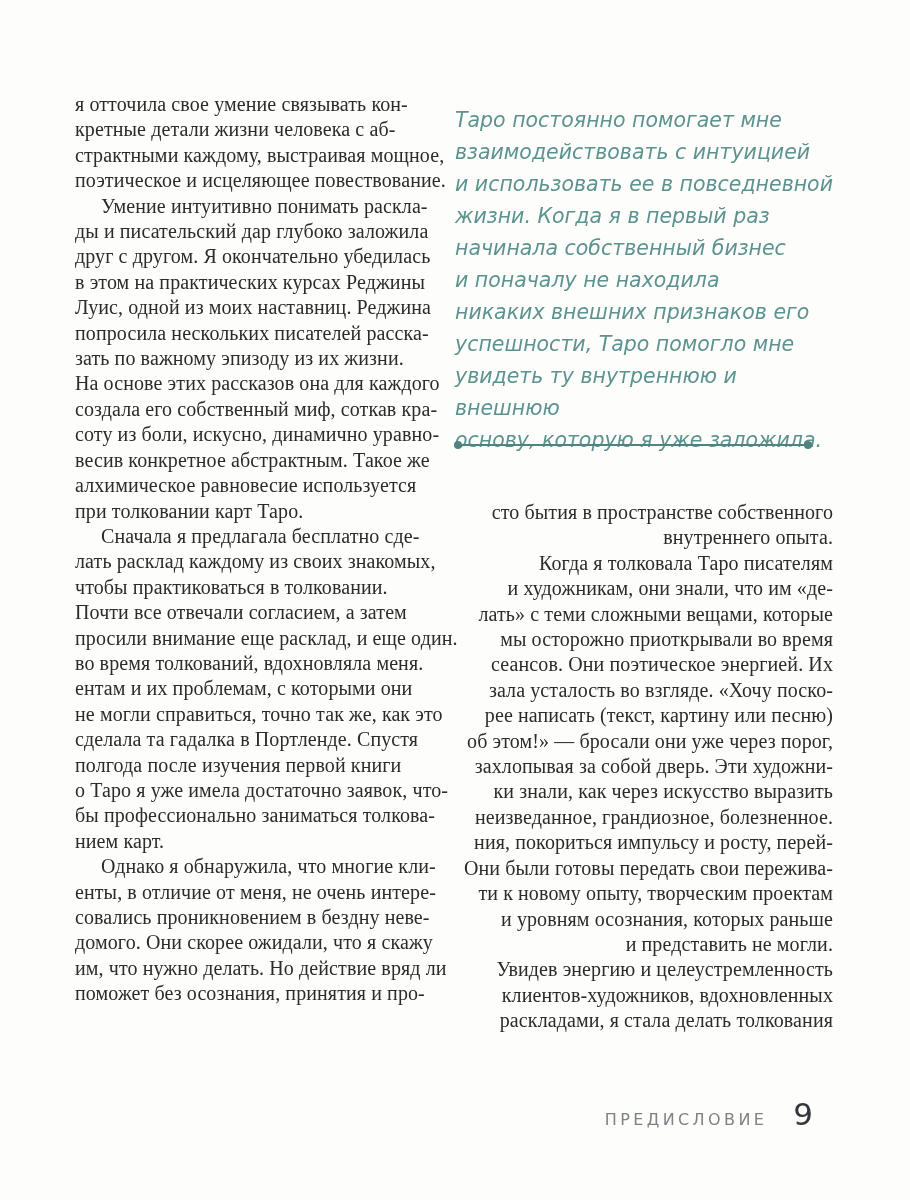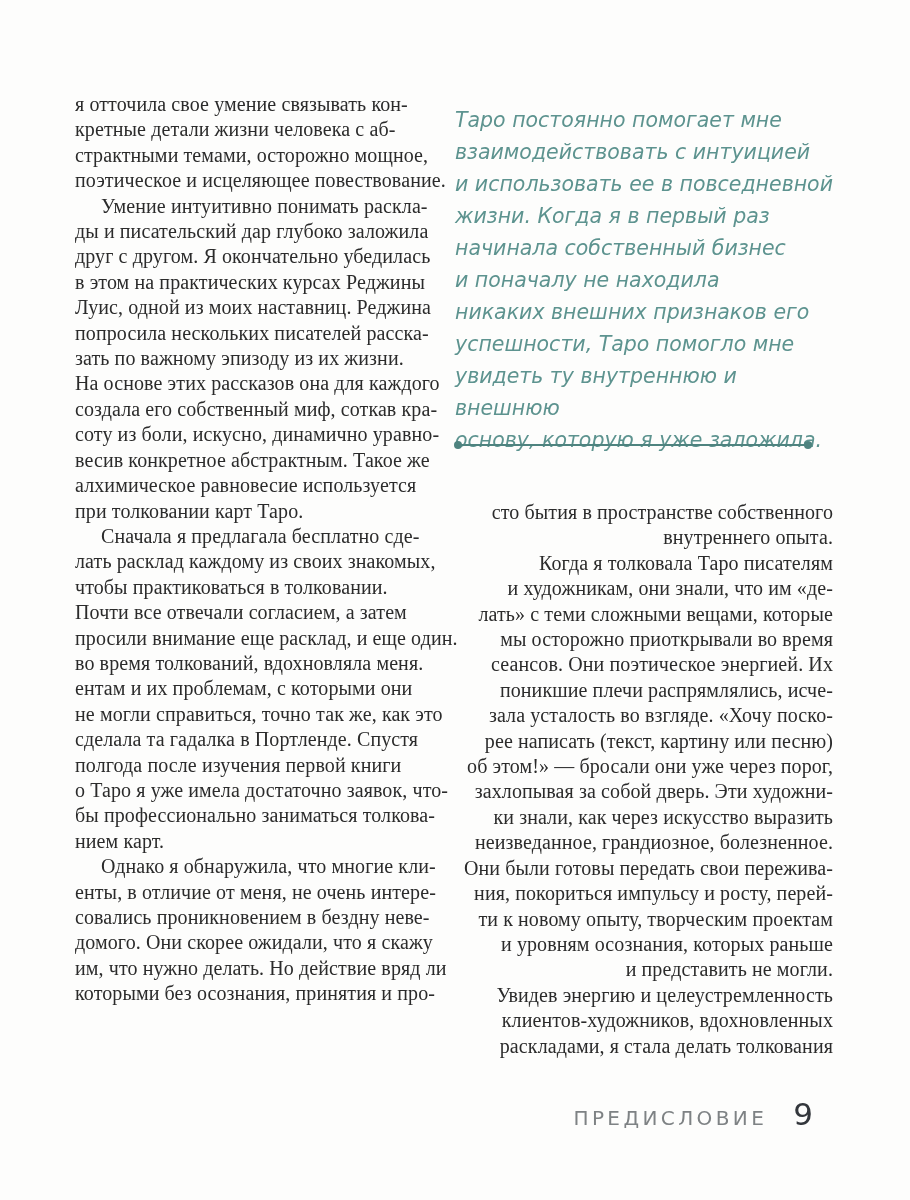--- a/index.html
+++ b/index.html
@@ -67,40 +67,40 @@
   .footer {
     position: absolute;
     top: 1096px;
     right: 97px;
     display: flex;
     align-items: baseline;
     gap: 26px;
   }
   .footer-label {
     font-family: "DejaVu Sans", sans-serif;
-    font-size: 20px;
+    font-size: 16px;
     letter-spacing: 3.4px;
     color: var(--footer-gray, #7e8284);
   }
   .footer-page {
     font-family: "DejaVu Sans", sans-serif;
     font-size: 31px;
     font-weight: 400;
     color: var(--footer-ink, #33373c);
   }
 </style>
 </head>
 <body>
 
 <div class="page">
 
   <div class="body-col left-col">
       <div class="line">я отточила свое умение связывать кон-</div>
       <div class="line">кретные детали жизни человека с аб-</div>
-      <div class="line">страктными темами, осторожно мощное,</div>
+      <div class="line">страктными каждому, выстраивая мощное,</div>
       <div class="line">поэтическое и исцеляющее повествование.</div>
       <div class="line indent">Умение интуитивно понимать раскла-</div>
       <div class="line">ды и писательский дар глубоко заложила</div>
       <div class="line">друг с другом. Я окончательно убедилась</div>
       <div class="line">в этом на практических курсах Реджины</div>
       <div class="line">Луис, одной из моих наставниц. Реджина</div>
       <div class="line">попросила нескольких писателей расска-</div>
       <div class="line">зать по важному эпизоду из их жизни.</div>
       <div class="line">На основе этих рассказов она для каждого</div>
       <div class="line">создала его собственный миф, соткав кра-</div>
@@ -119,21 +119,21 @@
       <div class="line">сделала та гадалка в Портленде. Спустя</div>
       <div class="line">полгода после изучения первой книги</div>
       <div class="line">о Таро я уже имела достаточно заявок, что-</div>
       <div class="line">бы профессионально заниматься толкова-</div>
       <div class="line">нием карт.</div>
       <div class="line indent">Однако я обнаружила, что многие кли-</div>
       <div class="line">енты, в отличие от меня, не очень интере-</div>
       <div class="line">совались проникновением в бездну неве-</div>
       <div class="line">домого. Они скорее ожидали, что я скажу</div>
       <div class="line">им, что нужно делать. Но действие вряд ли</div>
-      <div class="line">которыми без осознания, принятия и про-</div>
+      <div class="line">поможет без осознания, принятия и про-</div>
     </div>
 
   <div class="pull-quote">Таро постоянно помогает мне
 взаимодействовать с интуицией
 и использовать ее в повседневной
 жизни. Когда я в первый раз
 начинала собственный бизнес
 и поначалу не находила
 никаких внешних признаков его
 успешности, Таро помогло мне
@@ -147,29 +147,28 @@
   </div>
 
   <div class="body-col right-col">
       <div class="line">сто бытия в пространстве собственного</div>
       <div class="line">внутреннего опыта.</div>
       <div class="line indent">Когда я толковала Таро писателям</div>
       <div class="line">и художникам, они знали, что им «де-</div>
       <div class="line">лать» с теми сложными вещами, которые</div>
       <div class="line">мы осторожно приоткрывали во время</div>
       <div class="line">сеансов. Они поэтическое энергией. Их</div>
-      <div class="line">поникшие плечи распрямлялись, исче-</div>
       <div class="line">зала усталость во взгляде. «Хочу поско-</div>
       <div class="line">рее написать (текст, картину или песню)</div>
       <div class="line">об этом!» — бросали они уже через порог,</div>
       <div class="line">захлопывая за собой дверь. Эти художни-</div>
       <div class="line">ки знали, как через искусство выразить</div>
       <div class="line">неизведанное, грандиозное, болезненное.</div>
+      <div class="line">ния, покориться импульсу и росту, перей-</div>
       <div class="line">Они были готовы передать свои пережива-</div>
-      <div class="line">ния, покориться импульсу и росту, перей-</div>
       <div class="line">ти к новому опыту, творческим проектам</div>
       <div class="line">и уровням осознания, которых раньше</div>
       <div class="line">и представить не могли.</div>
       <div class="line indent">Увидев энергию и целеустремленность</div>
       <div class="line">клиентов-художников, вдохновленных</div>
       <div class="line">раскладами, я стала делать толкования</div>
     </div>
 
   <div class="footer">
     <span class="footer-label">ПРЕДИСЛОВИЕ</span>

